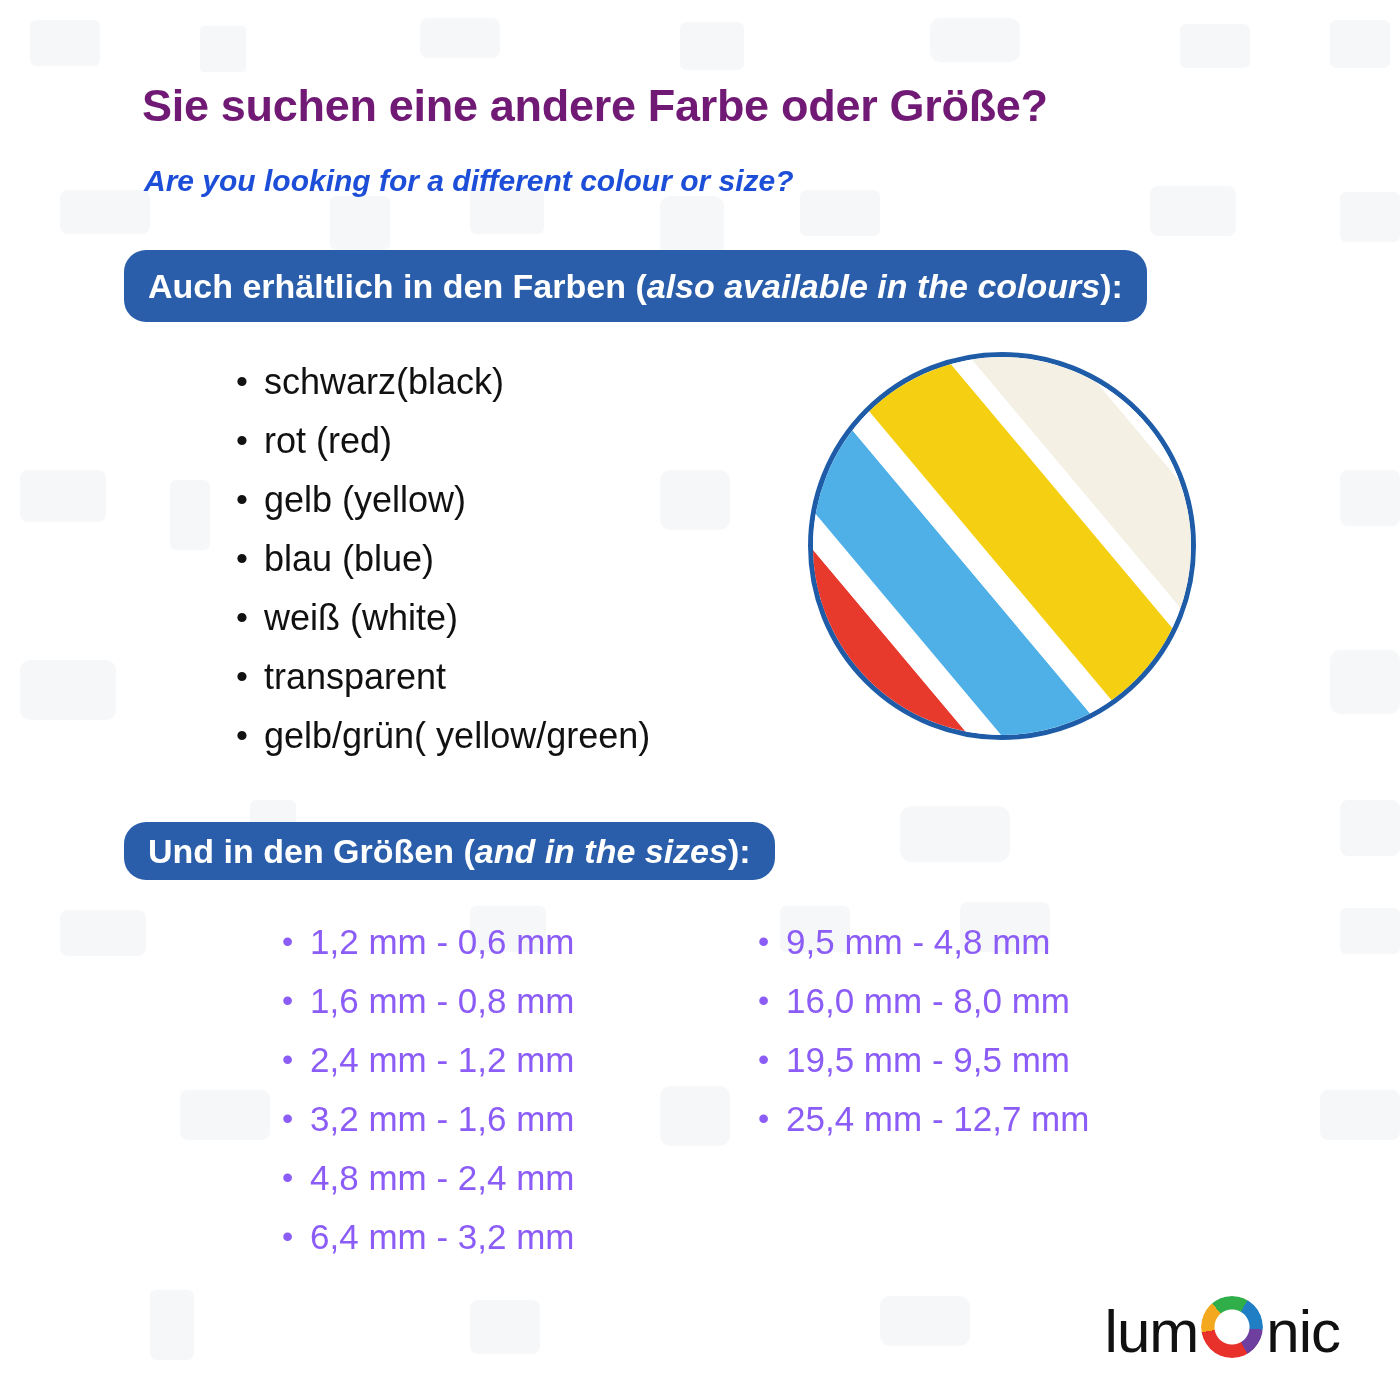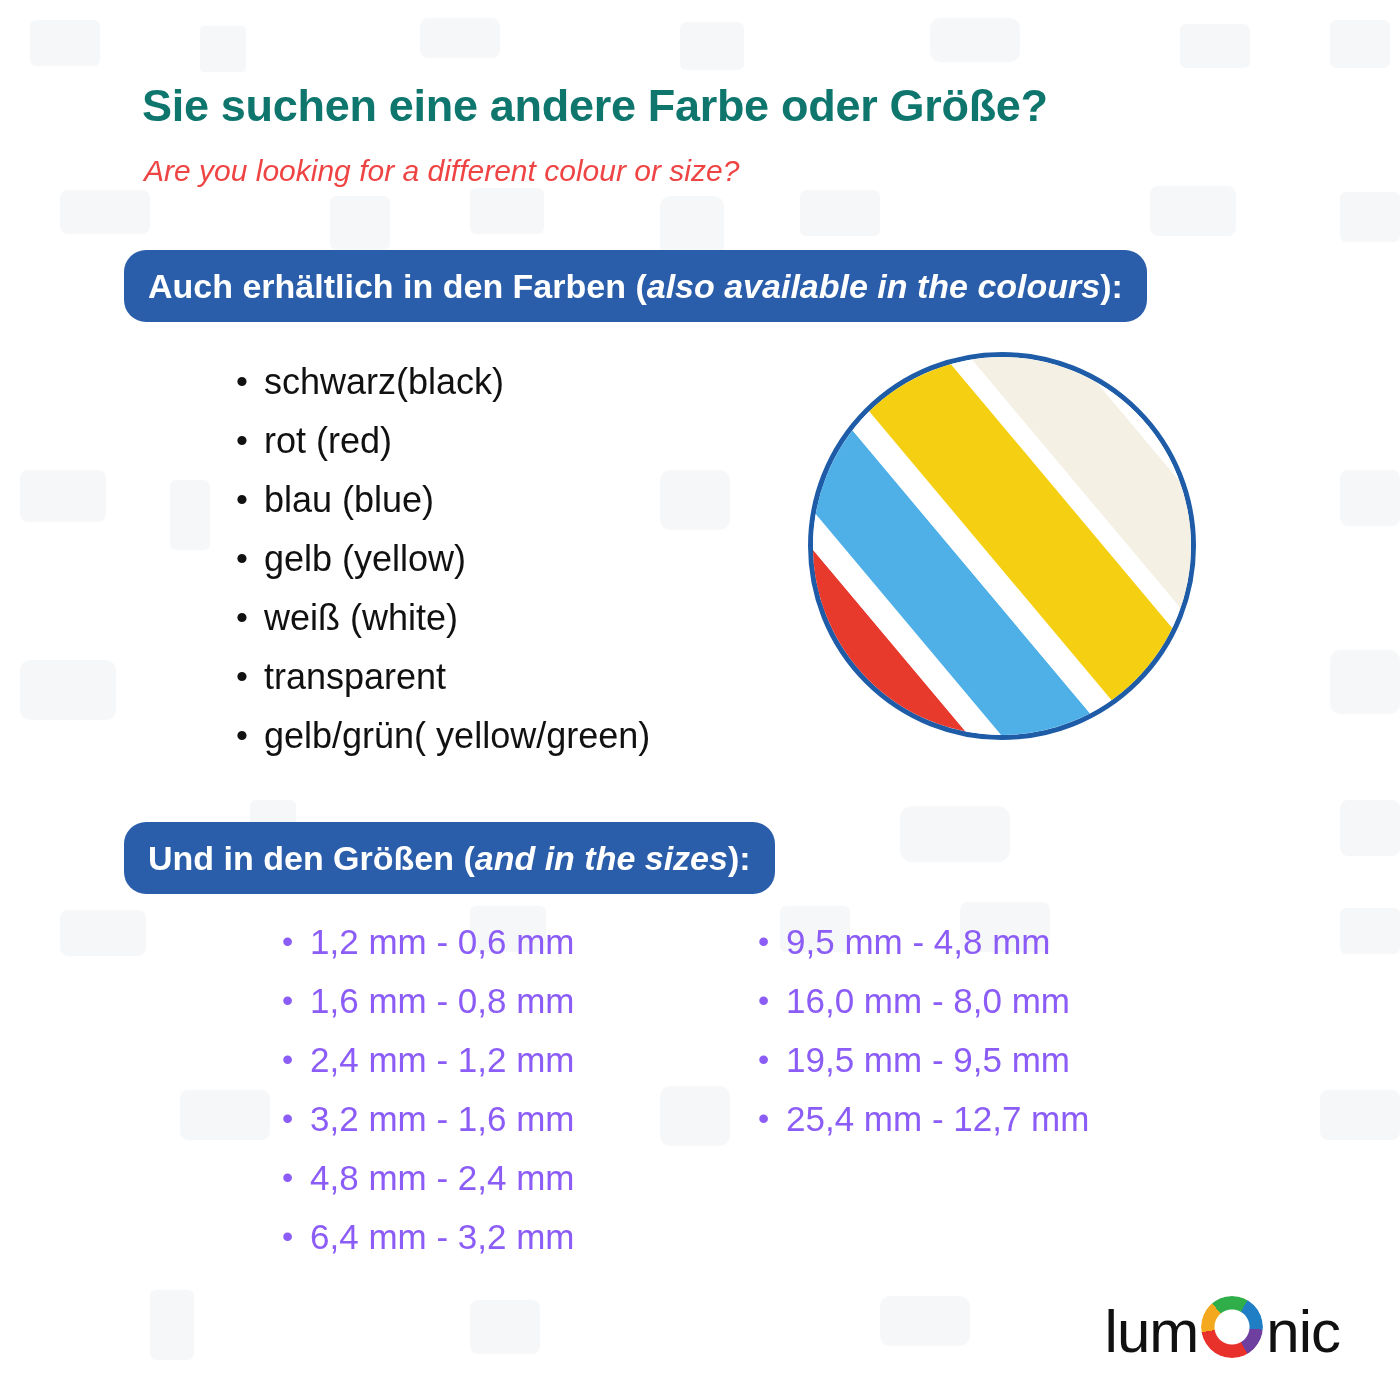--- a/index.html
+++ b/index.html
@@ -29,32 +29,32 @@
     inset: 0;
   }
 
   
   .title {
     position: absolute;
     left: 142px;
     top: 80px;
     font-size: 45px;
     font-weight: bold;
-    color: #0f766e;
+    color: #701a75;
     letter-spacing: -0.3px;
     white-space: nowrap;
   }
   .subtitle {
     position: absolute;
     left: 144px;
-    top: 154px;
+    top: 164px;
     font-size: 30px;
     font-style: italic;
-    font-weight: normal;
-    color: #ef4444;
+    font-weight: bold;
+    color: #1d4ed8;
     white-space: nowrap;
   }
 
   
   .banner {
     position: absolute;
     background: #2a5eaa;
     color: #ffffff;
     border-radius: 22px;
     display: flex;
@@ -68,21 +68,21 @@
   .banner em { font-style: italic; }
 
   #colours-banner {
     left: 124px;
     top: 250px;
     height: 72px;
   }
   #sizes-banner {
     left: 124px;
     top: 822px;
-    height: 72px;
+    height: 58px;
   }
 
   
   .colour-list {
     position: absolute;
     left: 228px;
     top: 352px;
     margin: 0;
     padding: 0;
     list-style: none;
@@ -252,22 +252,22 @@
 
   <div class="banner" id="colours-banner">
     <span>Auch erhältlich in den Farben (</span>
       <em>also available in the colours</em>
       <span>):</span>
   </div>
 
   <ul class="colour-list">
     <li>schwarz(black)</li>
     <li>rot (red)</li>
+    <li>gelb (yellow)</li>
     <li>blau (blue)</li>
-    <li>gelb (yellow)</li>
     <li>weiß (white)</li>
     <li>transparent</li>
     <li>gelb/grün( yellow/green)</li>
   </ul>
 
   <div class="photo">
     <div class="stripes">
       <span style="width:14%;background:#0d0d0d"></span>
       <span style="width:4%;background:#ffffff"></span>
       <span style="width:13%;background:#e8392d"></span>

